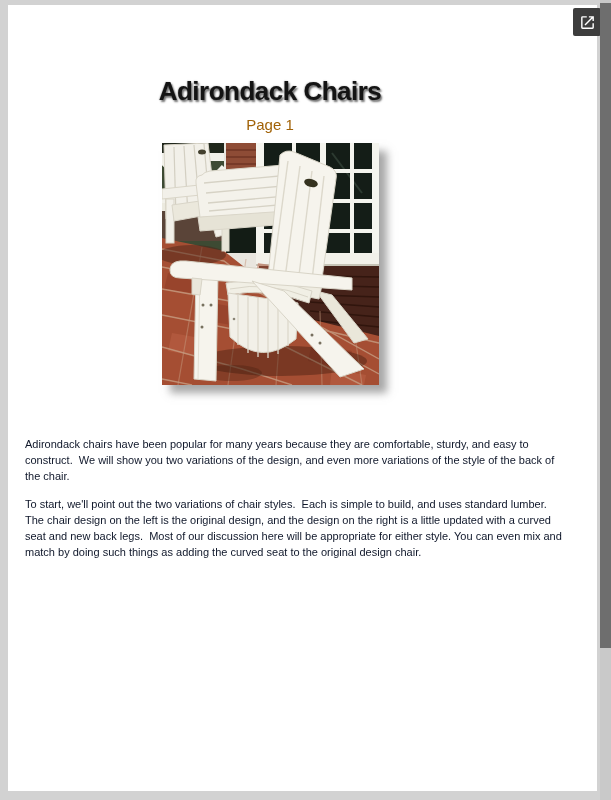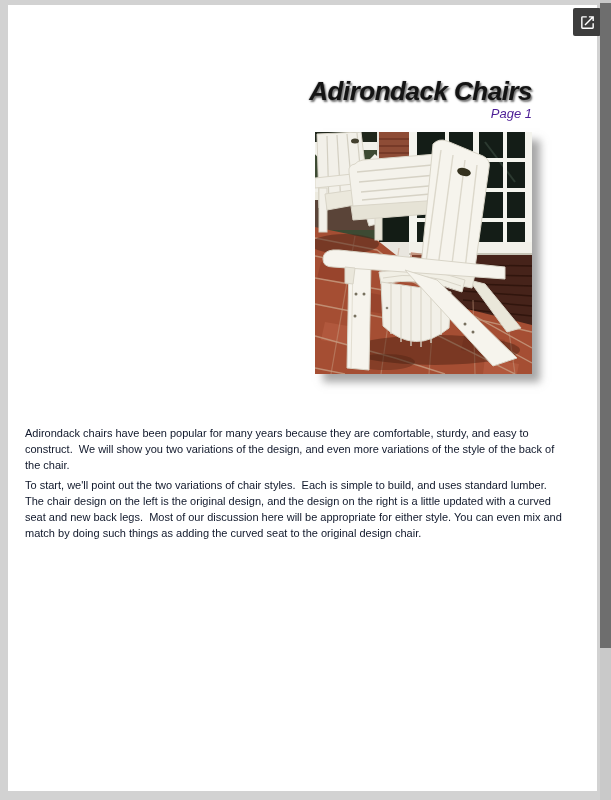--- a/index.html
+++ b/index.html
@@ -1,30 +1,30 @@
 <!DOCTYPE html>
 <html><head>
 <meta charset="utf-8">
 <style>
   html,body{margin:0;padding:0;}
   body{font-family:"Liberation Sans","DejaVu Sans",sans-serif;background:#d2d2d2;}
   .viewer{position:relative;width:611px;height:800px;background:#d2d2d2;overflow:hidden;}
   .page{position:absolute;left:8px;top:5px;width:589px;height:786px;background:#ffffff;color:#000;}
-  .header-col{width:524px;text-align:right;font-style:italic;}
+  .header-col{width:524px;text-align:center;}
   .doc-title{margin:71px 0 0 0;font-size:26px;line-height:30px;font-weight:bold;
     letter-spacing:-0.5px;color:#141414;
     text-shadow:1.5px 2px 2px rgba(0,0,0,.55), -0.5px -0.5px 1.5px rgba(0,0,0,.35);}
-  .page-num{font-size:13px;line-height:16px;color:#4c1d95;}
+  .page-num{margin-top:11px;font-size:15px;line-height:16px;color:#a16207;}
   .photo{display:inline-block;margin:10px 0 0 0;width:217px;height:242px;
     box-shadow:8px 8px 8px rgba(95,95,95,.55);background:#e9e6df;line-height:0;}
   .photo svg{display:block;}
   .body-par{margin:0 0 0 17px;width:545px;font-size:11px;line-height:16px;
     white-space:pre-wrap;color:#0f172a;}
   .par1{margin-top:47px;}
-  .par2{margin-top:4px;}
+  .par2{margin-top:12px;}
   .captions{position:relative;height:16px;margin-top:16px;font-size:13.5px;line-height:16px;}
   .cap-left{position:absolute;left:112px;top:0;}
   .cap-right{position:absolute;left:353px;top:0;}
   .open-btn{position:absolute;left:573px;top:8px;width:28px;height:28px;
     background:#3d3d3d;border:none;border-radius:2px;padding:0;cursor:pointer;
     display:flex;align-items:center;justify-content:center;}
   .open-btn svg{width:17px;height:17px;}
   .scrollbar{position:absolute;right:0;top:0;width:11px;height:800px;background:#c9c9c9;}
   .scroll-thumb{position:absolute;left:0;top:3px;width:11px;height:645px;background:#6e6e6e;}
 </style>

